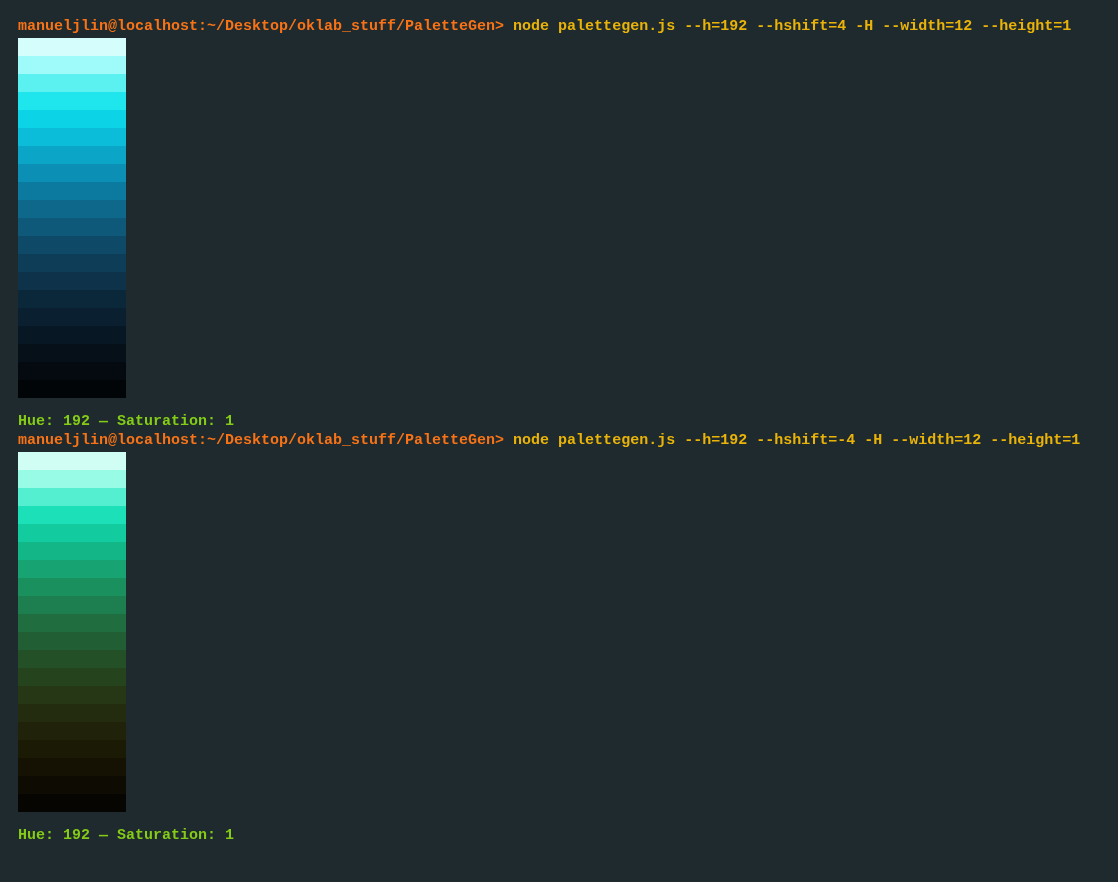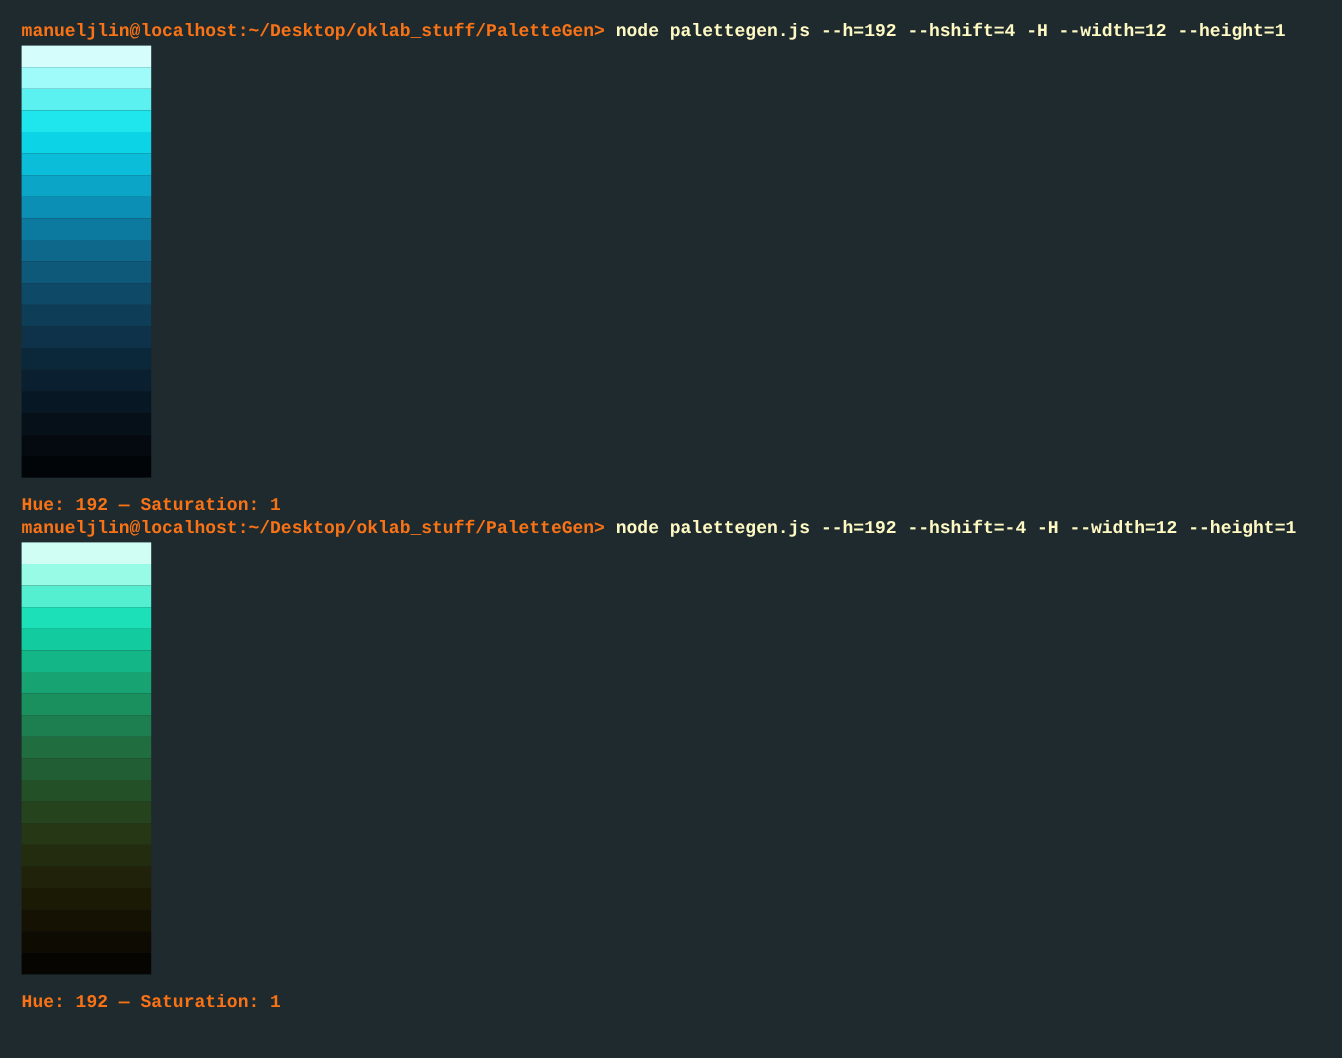--- a/index.html
+++ b/index.html
@@ -19,33 +19,33 @@
       overflow: hidden;
     }
     .prompt-line {
       margin-bottom: 3px;
       white-space: nowrap;
     }
     .prompt {
       color: #f97316;
     }
     .command {
-      color: #fef9c3;
+      color: #eab308;
     }
     .swatch-container {
       display: inline-block;
       margin-bottom: 10px;
     }
     .swatch-row {
       display: block;
       width: 108px;
       height: 18px;
     }
     .info-line {
-      color: #f97316;
+      color: #84cc16;
       margin-bottom: 2px;
     }
     .block {
       margin-bottom: 0;
     }
   </style>
 </head>
 <body>
 
 <div id="root">

